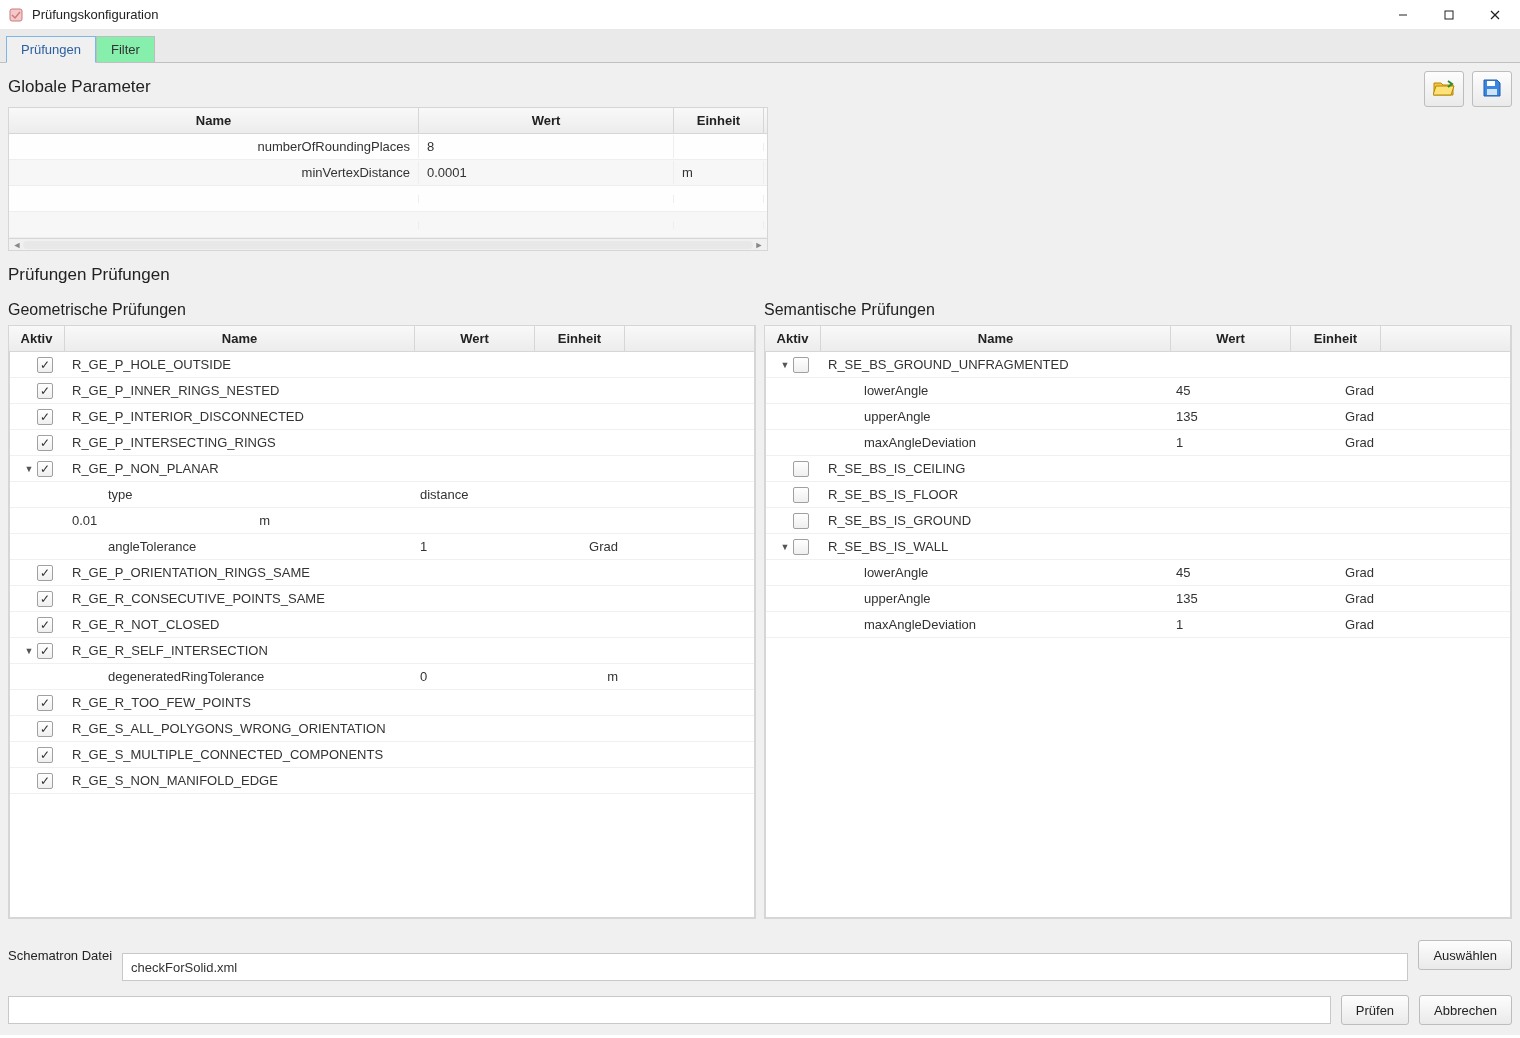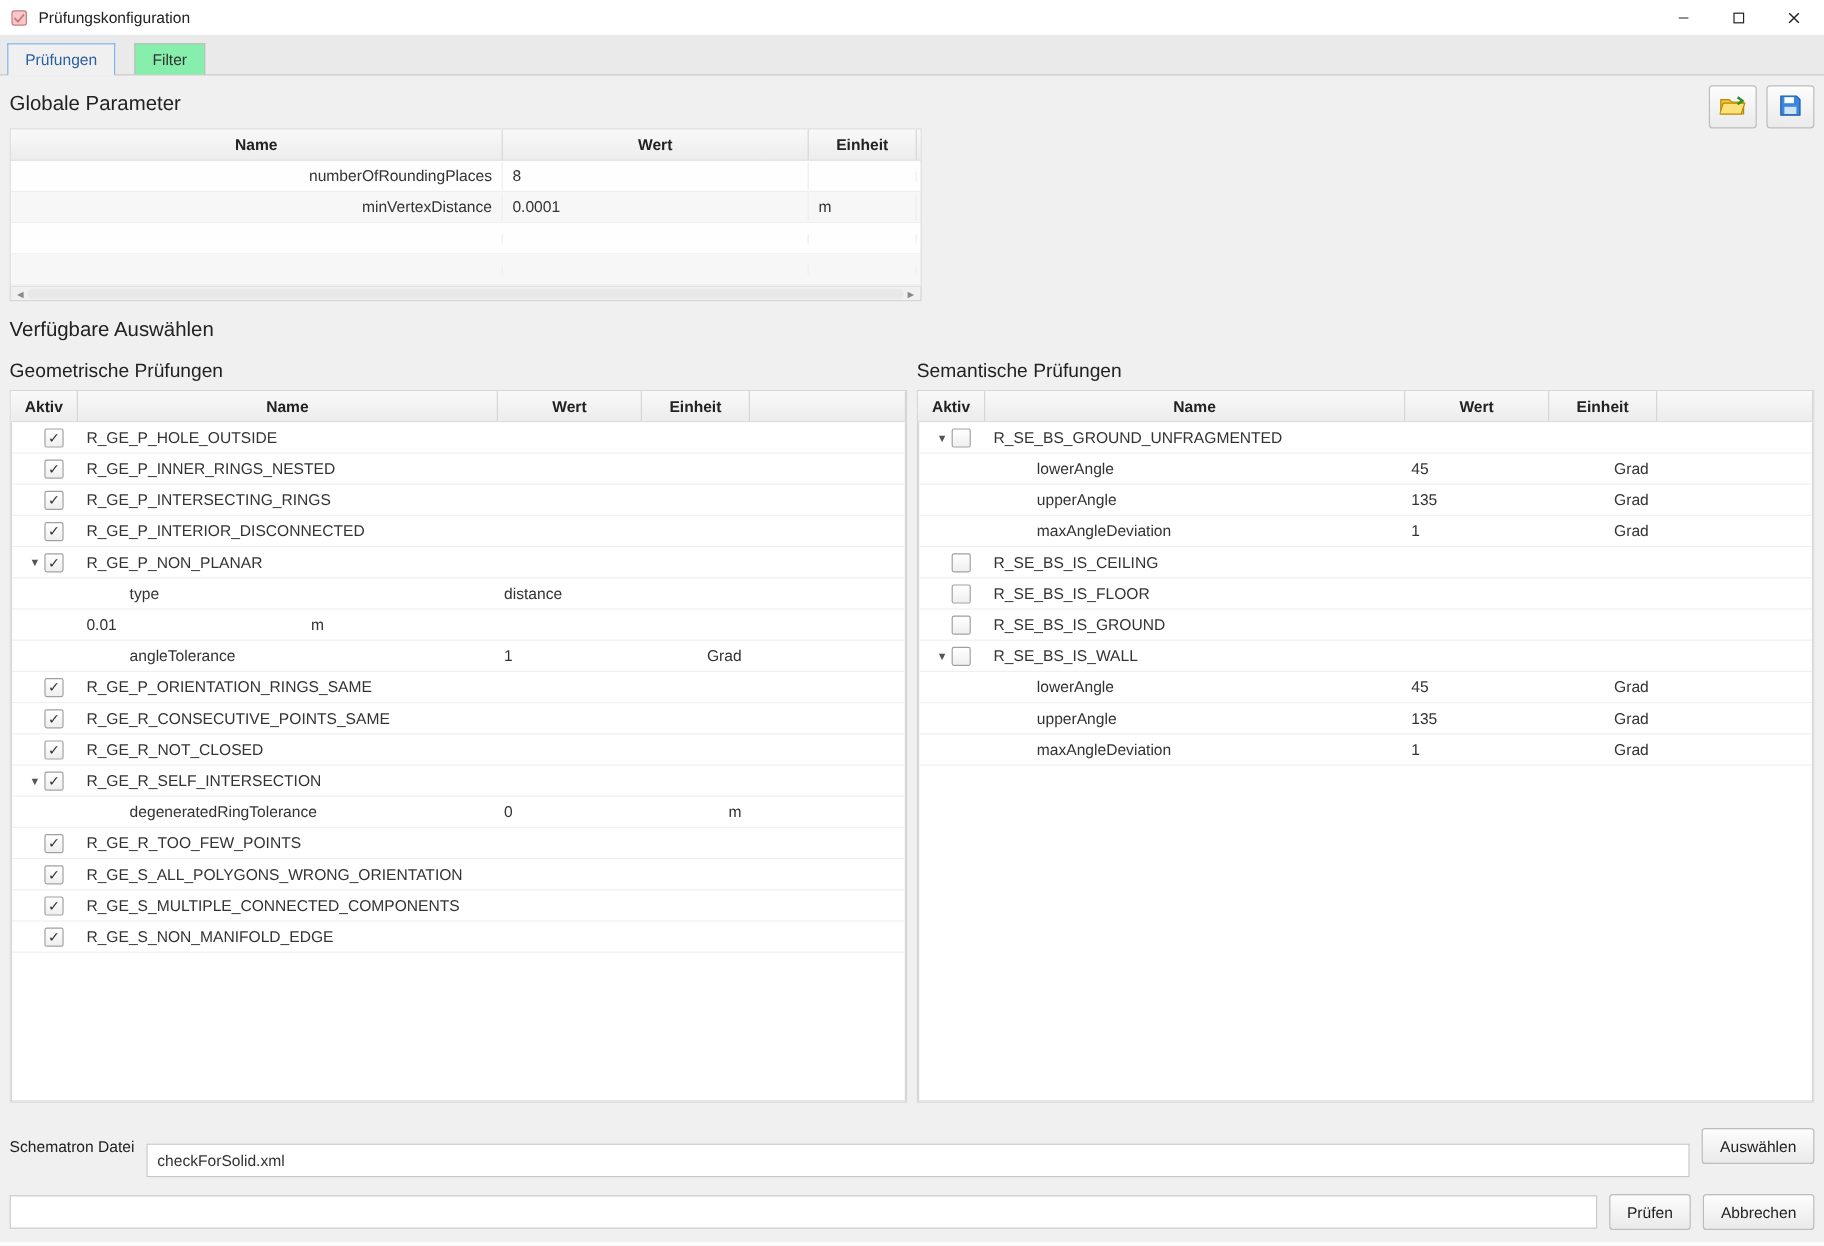--- a/index.html
+++ b/index.html
@@ -33,21 +33,21 @@
       display: flex; align-items: center; justify-content: center;
       font-size: 14px; color: #222; cursor: default;
     }
 
     
     .tabstrip {
       display: flex;
       background: #eaeaea;
       padding: 6px 6px 0 6px;
       border-bottom: 1px solid #c0c0c0;
-      gap:16px;
+      gap:0;
     }
     .tab {
       padding: 5px 14px;
       font-size: 13px;
       border: 1px solid #bdbdbd;
       border-bottom: none;
       background: #86efac;
       color:#333;
       cursor:default;
     }
@@ -265,21 +265,21 @@
           <div class="td c-einheit"></div>
         </div>
       </div>
   </div>
   <div class="global-scroll">
     <div class="arrow">◄</div>
     <div class="track"></div>
     <div class="arrow">►</div>
   </div>
 
-  <div class="heading" style="margin-top:14px;">Verfügbare Auswählen</div>
+  <div class="heading" style="margin-top:14px;">Prüfungen Prüfungen</div>
 
   <div class="columns">
 
     <div class="col">
       <div class="subheading">Geometrische Prüfungen</div>
       <div class="table tree-table">
         <div class="thead">
           <div class="th c-aktiv">Aktiv</div>
           <div class="th c-tname">Name</div>
           <div class="th c-twert">Wert</div>
@@ -305,31 +305,31 @@
               <div class="cell c-tname">R_GE_P_INNER_RINGS_NESTED</div>
               <div class="cell c-twert"></div>
               <div class="cell c-teinheit"></div>
               <div class="cell c-tfill"></div>
             </div>
             <div class="row">
               <div class="cell c-aktiv">
                 <span class="expand"></span>
                 <span class="checkbox checked"></span>
               </div>
+              <div class="cell c-tname">R_GE_P_INTERIOR_DISCONNECTED</div>
+              <div class="cell c-twert"></div>
+              <div class="cell c-teinheit"></div>
+              <div class="cell c-tfill"></div>
+            </div>
+            <div class="row">
+              <div class="cell c-aktiv">
+                <span class="expand"></span>
+                <span class="checkbox checked"></span>
+              </div>
               <div class="cell c-tname">R_GE_P_INTERSECTING_RINGS</div>
-              <div class="cell c-twert"></div>
-              <div class="cell c-teinheit"></div>
-              <div class="cell c-tfill"></div>
-            </div>
-            <div class="row">
-              <div class="cell c-aktiv">
-                <span class="expand"></span>
-                <span class="checkbox checked"></span>
-              </div>
-              <div class="cell c-tname">R_GE_P_INTERIOR_DISCONNECTED</div>
               <div class="cell c-twert"></div>
               <div class="cell c-teinheit"></div>
               <div class="cell c-tfill"></div>
             </div>
             <div class="row">
               <div class="cell c-aktiv">
                 <span class="expand">▼</span>
                 <span class="checkbox checked"></span>
               </div>
               <div class="cell c-tname">R_GE_P_NON_PLANAR</div>

